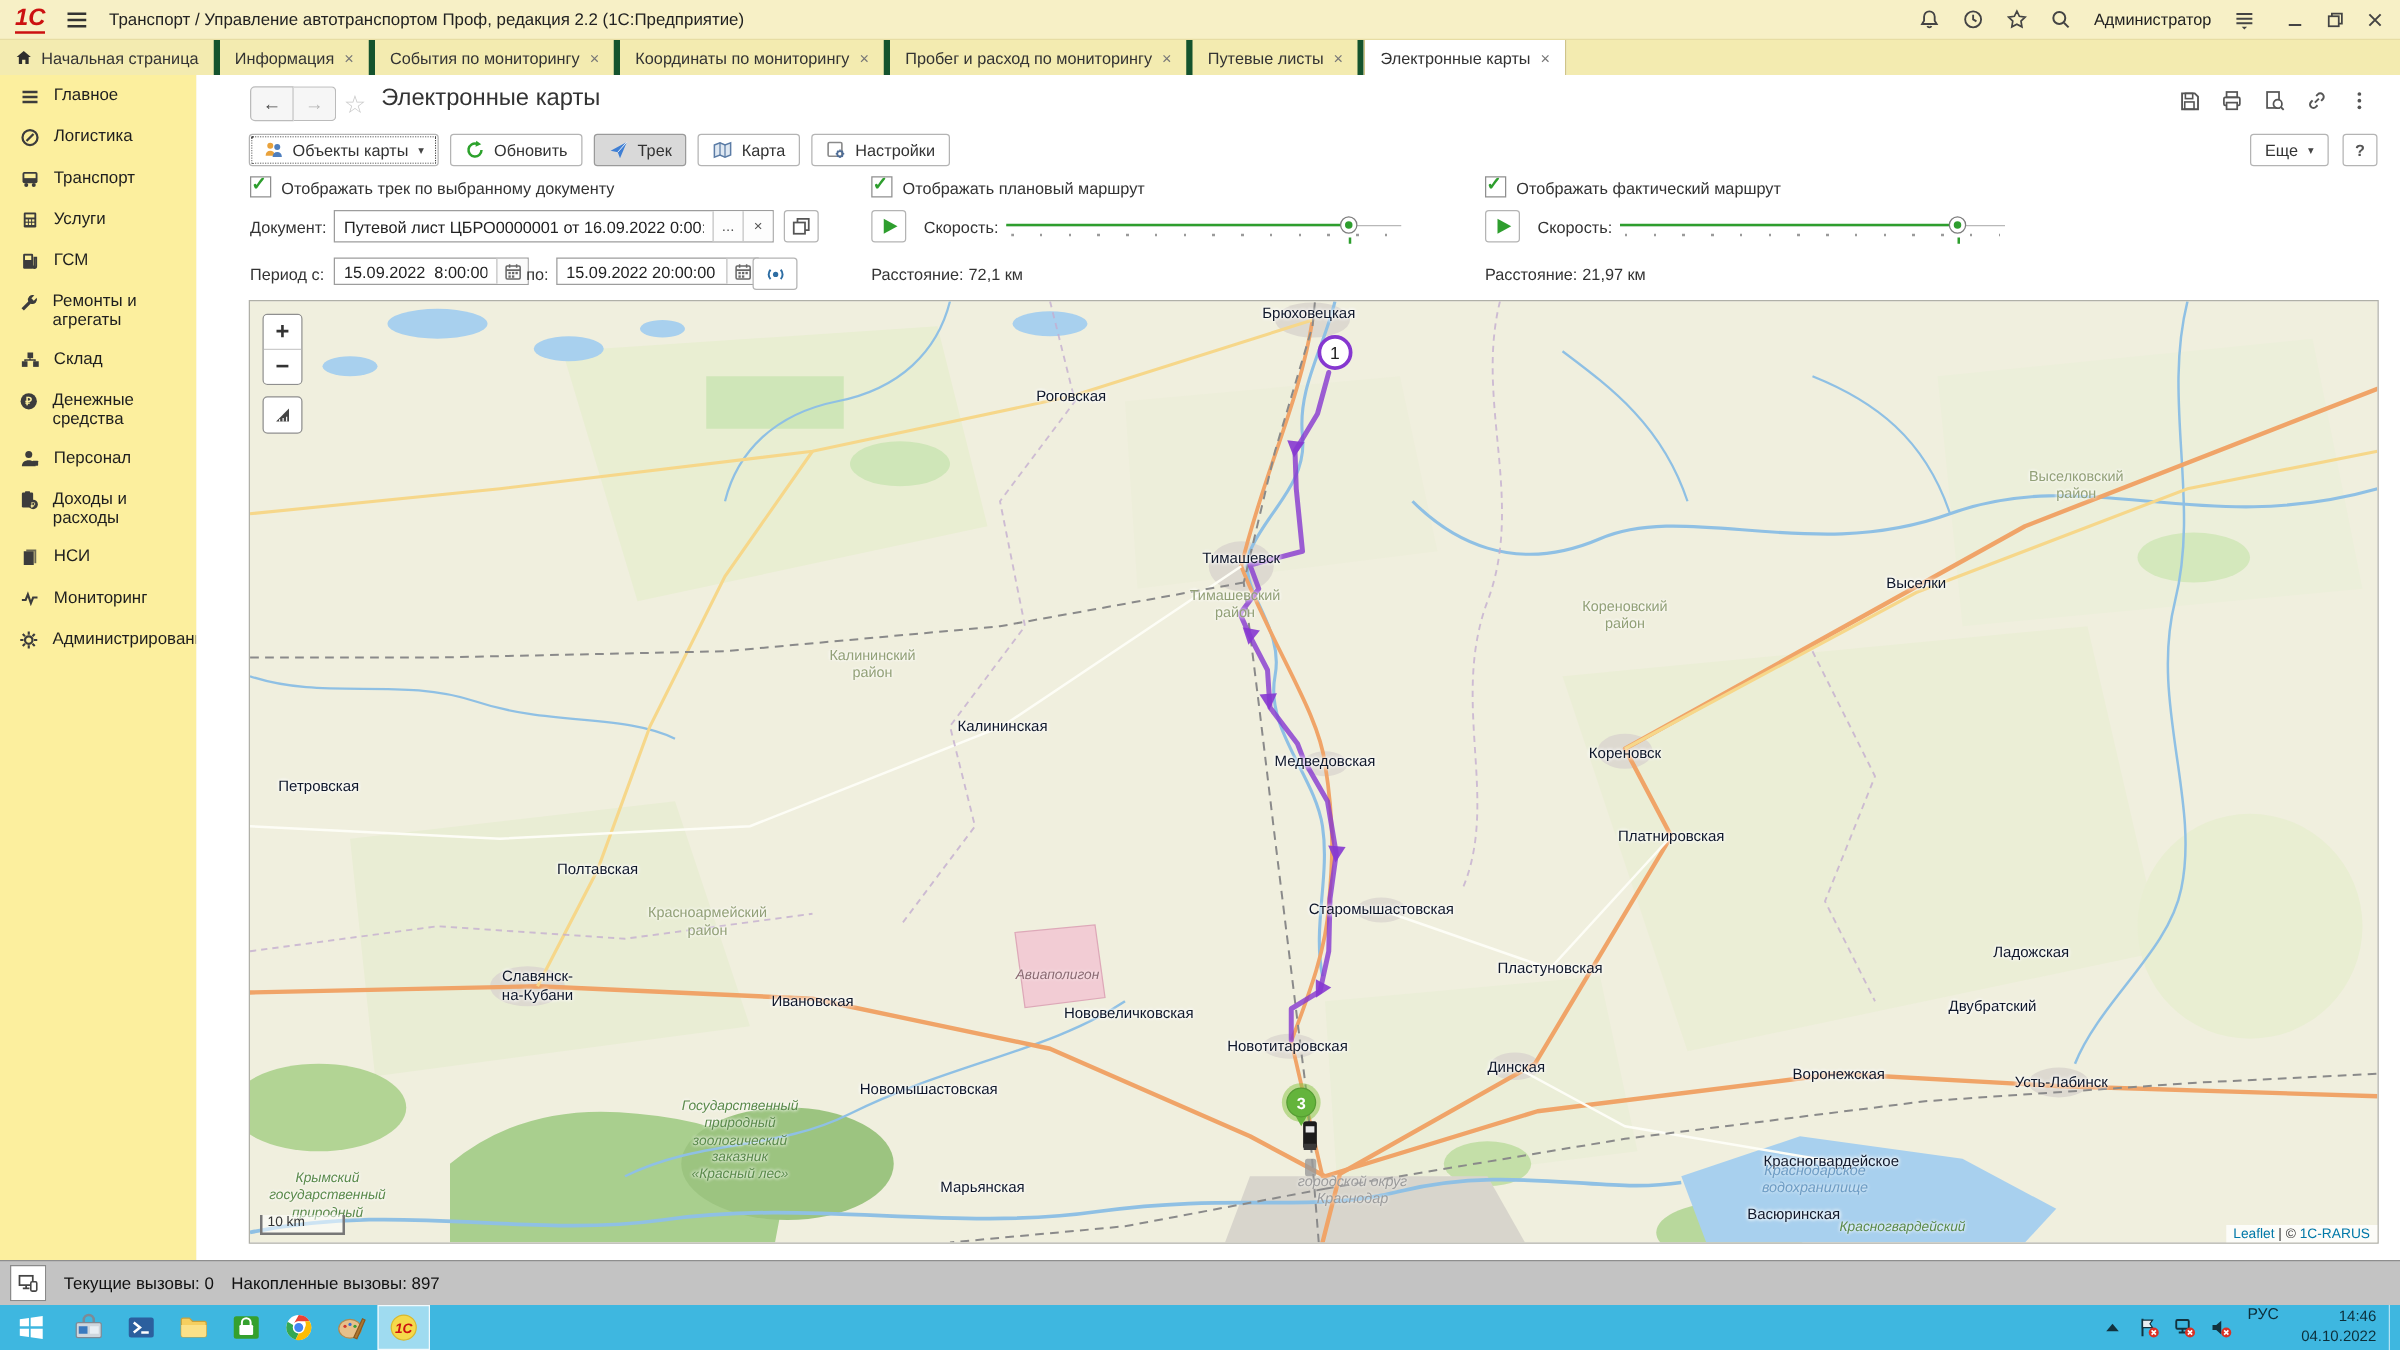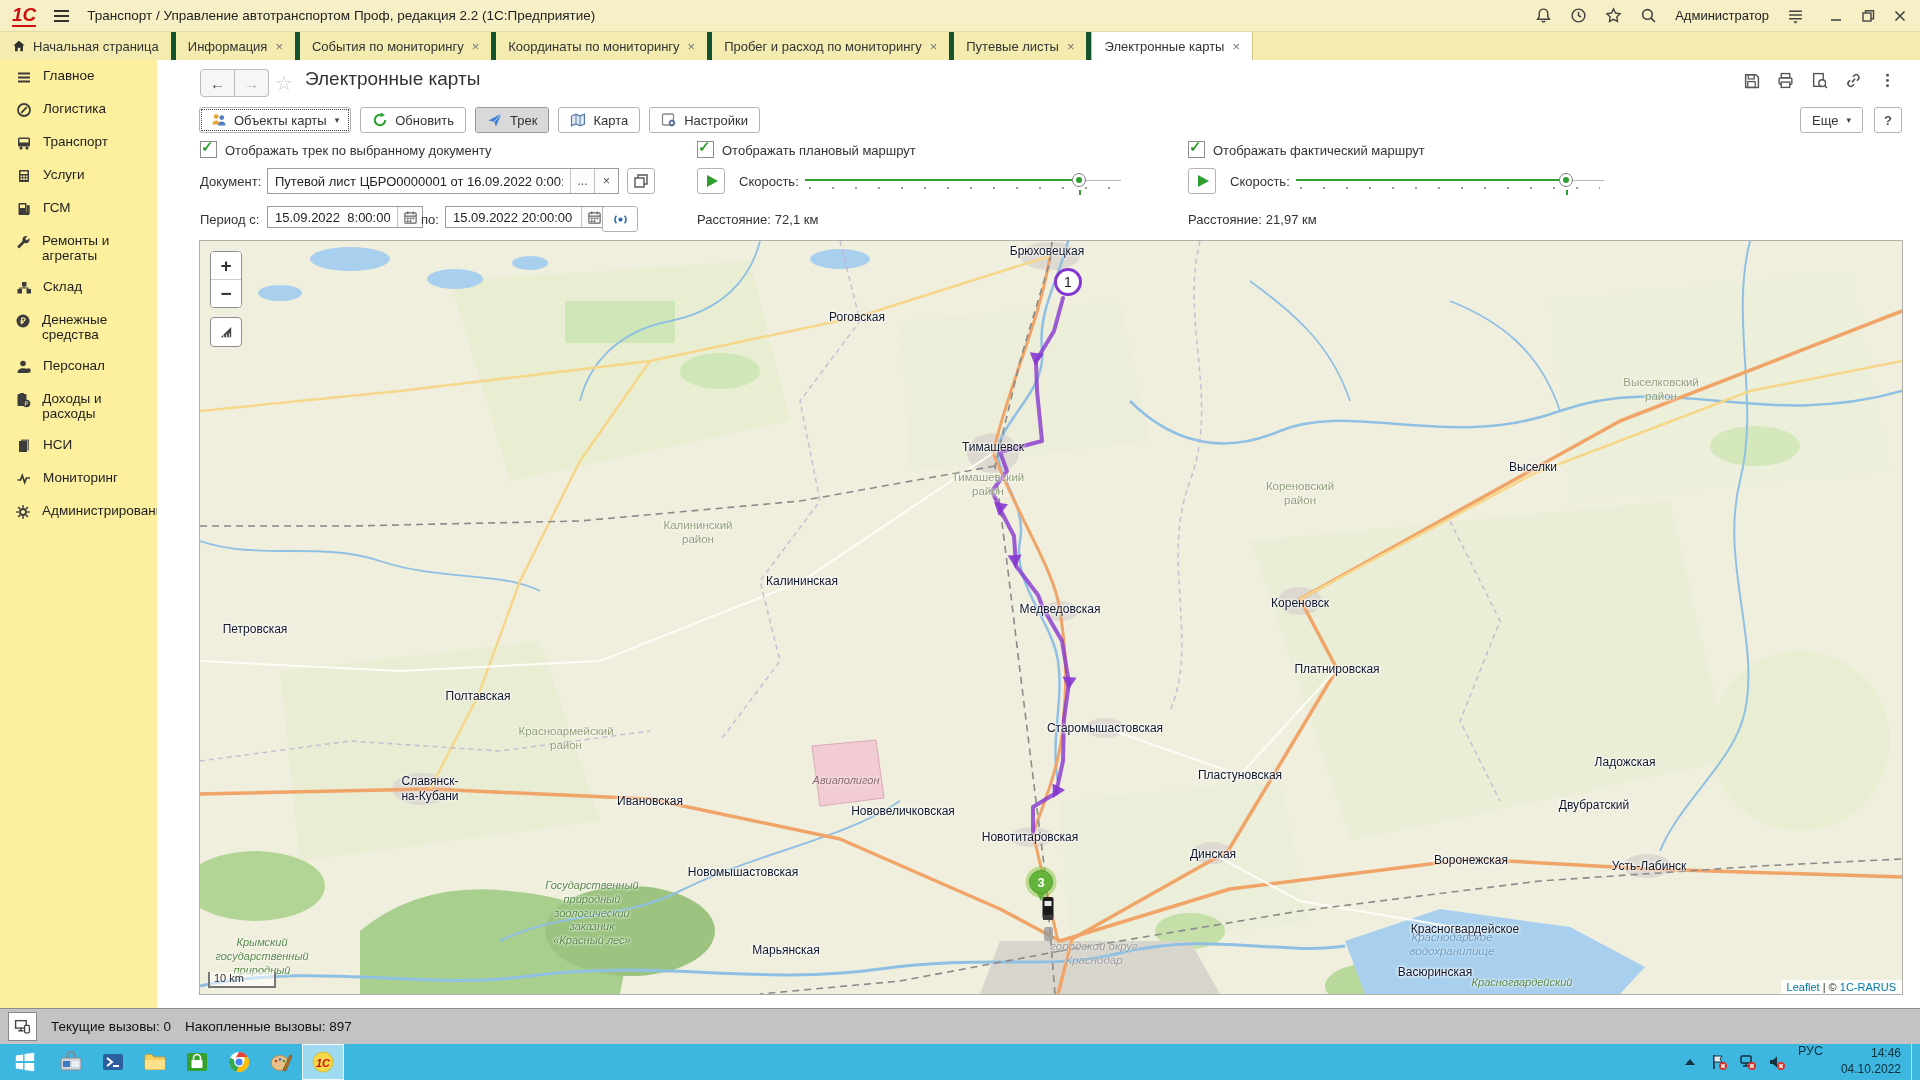--- a/index.html
+++ b/index.html
@@ -715,21 +715,21 @@
           <div class="ml town" style="left: 543px; top: 631px;">Новомышастовская</div>
           <div class="ml town" style="left: 586px; top: 709px;">Марьянская</div>
           <div class="ml nature" style="left: 62px; top: 716px;">Крымский
 государственный
 природный</div>
           <div class="ml nature" style="left: 392px; top: 672px;">Государственный
 природный
 зоологический
 заказник
 «Красный лес»</div>
-          <div class="ml citydist" style="left: 882px; top: 712px; margin-left: 12px;">городской округ
+          <div class="ml citydist" style="left: 882px; top: 712px;">городской округ
 Краснодар</div>
           <div class="ml nature" style="left: 1322px; top: 742px;">Красногвардейский</div>
         </div>
 
       <div class="map-zoom">
         <div class="zbtn">+</div>
         <div class="zbtn">−</div>
       </div>
       <div class="map-measure">
         <svg width="15" height="15" viewBox="0 0 16 16">

